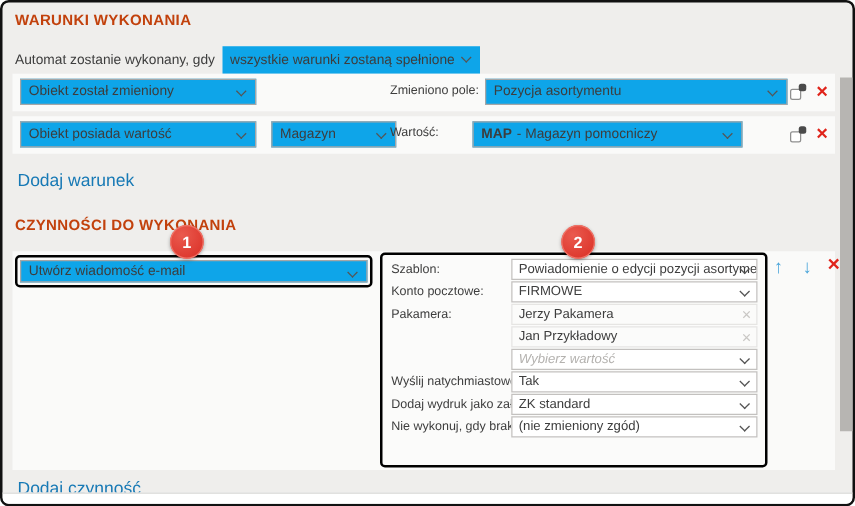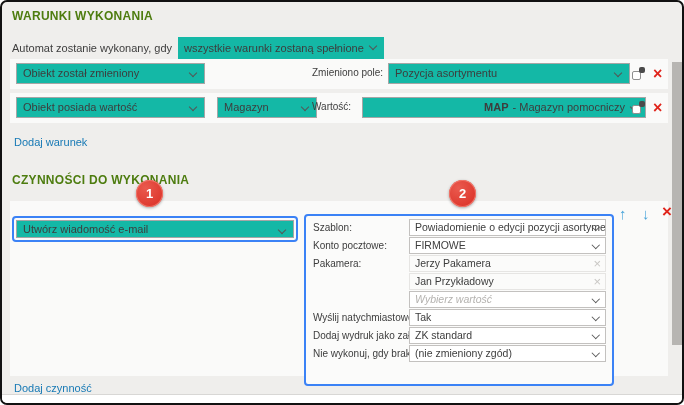--- a/index.html
+++ b/index.html
@@ -1,34 +1,34 @@
 <!DOCTYPE html>
 <html><head>
 <meta charset="utf-8">
 <style>
   html,body{margin:0;padding:0;background:#fff;font-family:"Liberation Sans",sans-serif;}
   .frame{position:relative;width:684px;height:405px;box-sizing:border-box;border:2px solid #111;
          border-radius:7px;overflow:hidden;background:#efeeec;color:#3d3d3d;}
   .abs{position:absolute;}
-  .section-title{position:absolute;font-size:12px;font-weight:bold;color:#4d7c0f;letter-spacing:.3px;white-space:nowrap;}
-  .link{position:absolute;font-size:11px;color:#1779b5;text-decoration:none;cursor:pointer;white-space:nowrap;}
+  .section-title{position:absolute;font-size:12px;font-weight:bold;color:#c2410c;letter-spacing:.3px;white-space:nowrap;}
+  .link{position:absolute;font-size:14px;color:#1779b5;text-decoration:none;cursor:pointer;white-space:nowrap;}
   .lbl{font-size:10px;color:#3d3d3d;white-space:nowrap;}
   .card{position:absolute;background:#fafaf9;}
-  .sel{position:absolute;box-sizing:border-box;background:#14b8a6;border:1px solid #a6a6a6;height:21px;
+  .sel{position:absolute;box-sizing:border-box;background:#0ea5e9;border:1px solid #a6a6a6;height:21px;
        font-size:11px;line-height:19px;padding:0 20px 0 6px;white-space:nowrap;overflow:hidden;cursor:pointer;}
   .sel::after{content:"";position:absolute;right:8px;top:6px;width:5px;height:5px;
        border-right:1.5px solid #555;border-bottom:1.5px solid #555;transform:rotate(45deg);}
   .flat{position:relative;border:none;display:inline-block;height:22px;line-height:22px;}
   .trigger-row{position:absolute;left:10px;top:35px;display:flex;align-items:center;gap:6px;}
   .trigger-row .lbl{font-size:11px;}
   .xbtn{position:absolute;font-size:16px;font-weight:bold;color:#e0241b;line-height:14px;cursor:pointer;}
   .bind-icon{position:absolute;width:14px;height:13px;cursor:pointer;}
   .bind-icon::before{content:"";position:absolute;left:0;bottom:0;width:7px;height:7px;border:1px solid #8f8f8f;border-radius:2px;background:#fff;}
   .bind-icon::after{content:"";position:absolute;right:1px;top:0;width:6px;height:6px;border-radius:2px;background:#4a4a4a;}
-  .red-outline{position:absolute;box-sizing:border-box;border:2px solid #3b82f6;border-radius:4px;margin-top:12px;}
+  .red-outline{position:absolute;box-sizing:border-box;border:2px solid #000000;border-radius:4px;}
   .props-panel{left:302px;top:200px;width:310px;height:172px;background:#fbfbfa;padding:3px 4px;}
   .prop-row{position:relative;height:18px;}
   .prop-row .lbl{position:absolute;left:3px;top:3px;}
   .pfield{position:absolute;left:99px;right:2px;top:0;height:17px;box-sizing:border-box;background:#fff;
           border:1px solid #c3c1bf;font-size:10.5px;line-height:15px;padding:0 18px 0 5px;
           white-space:nowrap;overflow:hidden;cursor:pointer;}
   .pfield::after{content:"";position:absolute;right:7px;top:4px;width:4.5px;height:4.5px;
           border-right:1.5px solid #555;border-bottom:1.5px solid #555;transform:rotate(45deg);}
   .chip{border-color:#e6e5e3;background:transparent;}
   .chip::after{display:none;}
@@ -71,21 +71,21 @@
   </div>
 
   <div class="card" style="left:8px;top:91px;width:658px;height:30px;">
     <div class="sel" style="left:6px;top:4px;width:189px;">
       <span>Obiekt posiada wartość</span>
     </div>
     <div class="sel" style="left:207px;top:4px;width:100px;">
       <span>Magazyn</span>
     </div>
     <span class="lbl abs" style="left:302px;top:8px;">Wartość:</span>
-    <div class="sel" style="left:352px;top:4px;width:284px;text-align:right;">
+    <div class="sel" style="left:368px;top:4px;width:216px;">
       <span class="bold">MAP</span><span class="gap-left">- Magazyn pomocniczy</span>
     </div>
     <span class="bind-icon" style="left:622px;top:8px;"></span>
     <span class="xbtn" style="left:643px;top:8px;">×</span>
   </div>
 
   <a class="link" style="left:12px;top:134px;">Dodaj warunek</a>
 
   <div class="section-title" style="left:10px;top:171px;">CZYNNOŚCI DO WYKONANIA</div>
 

